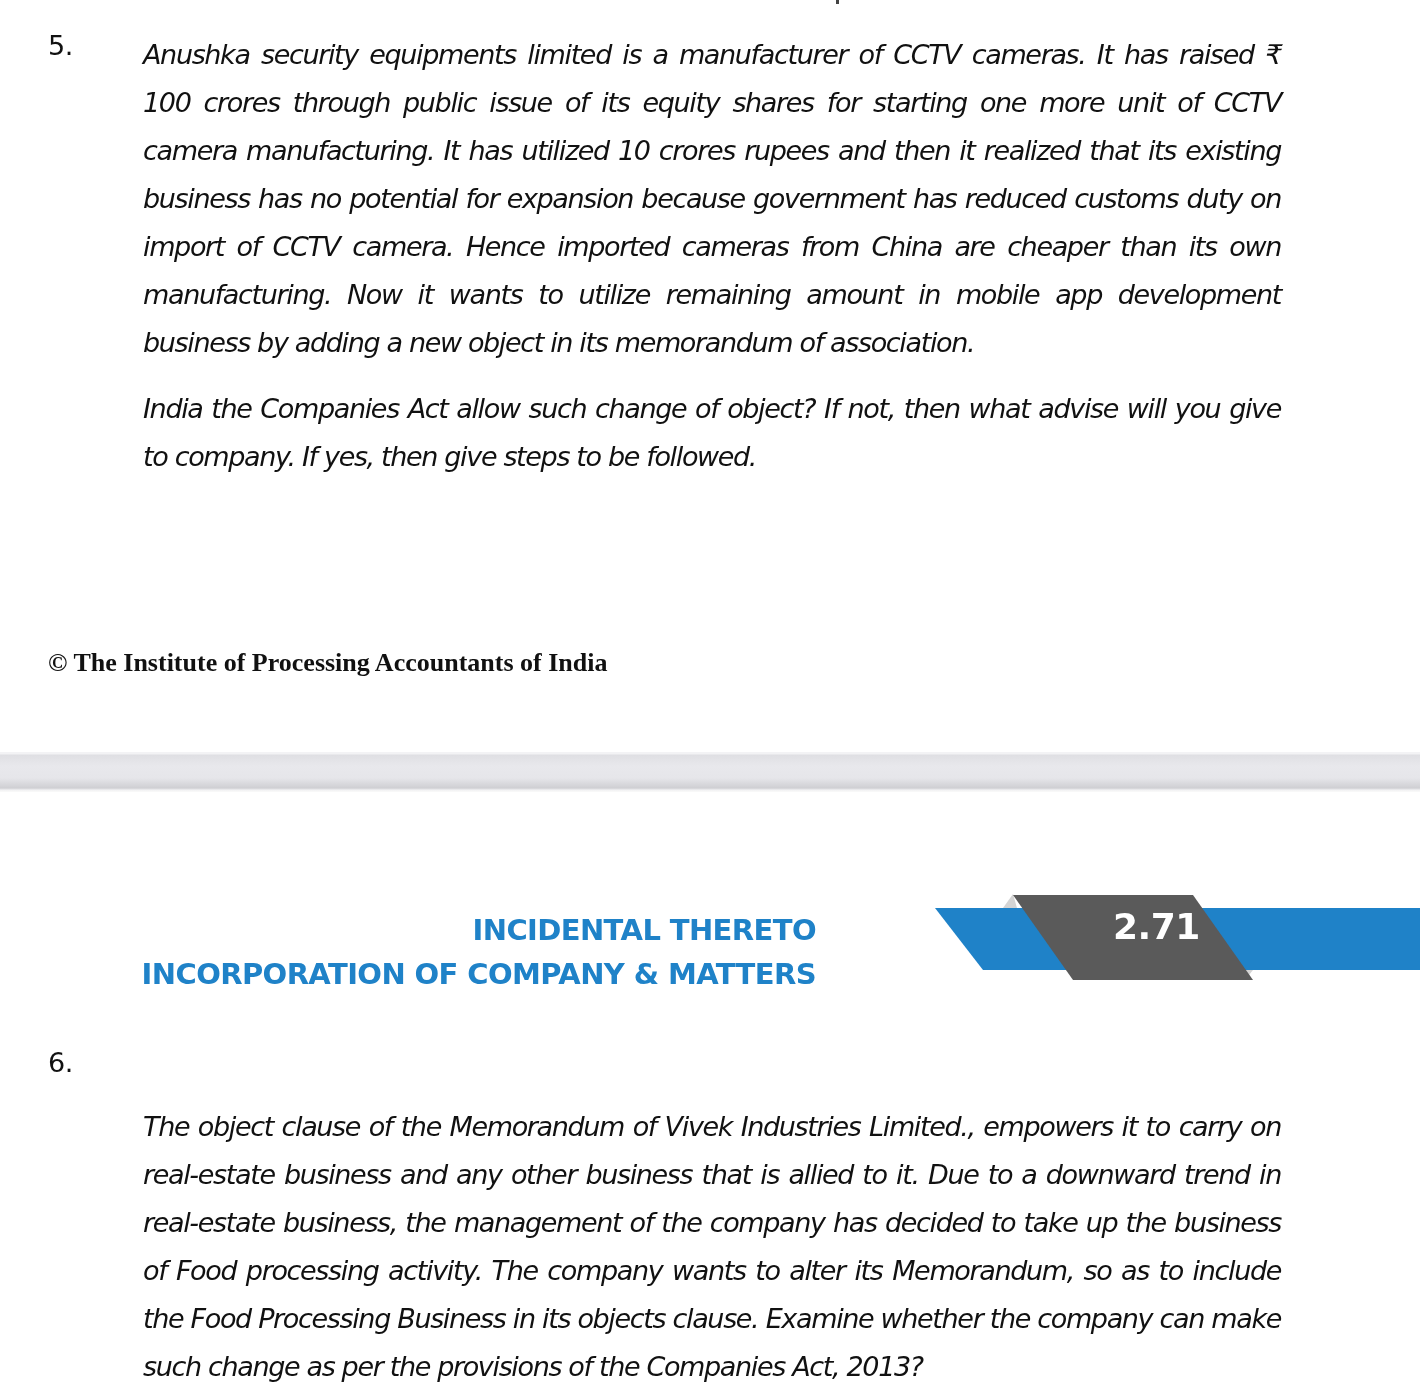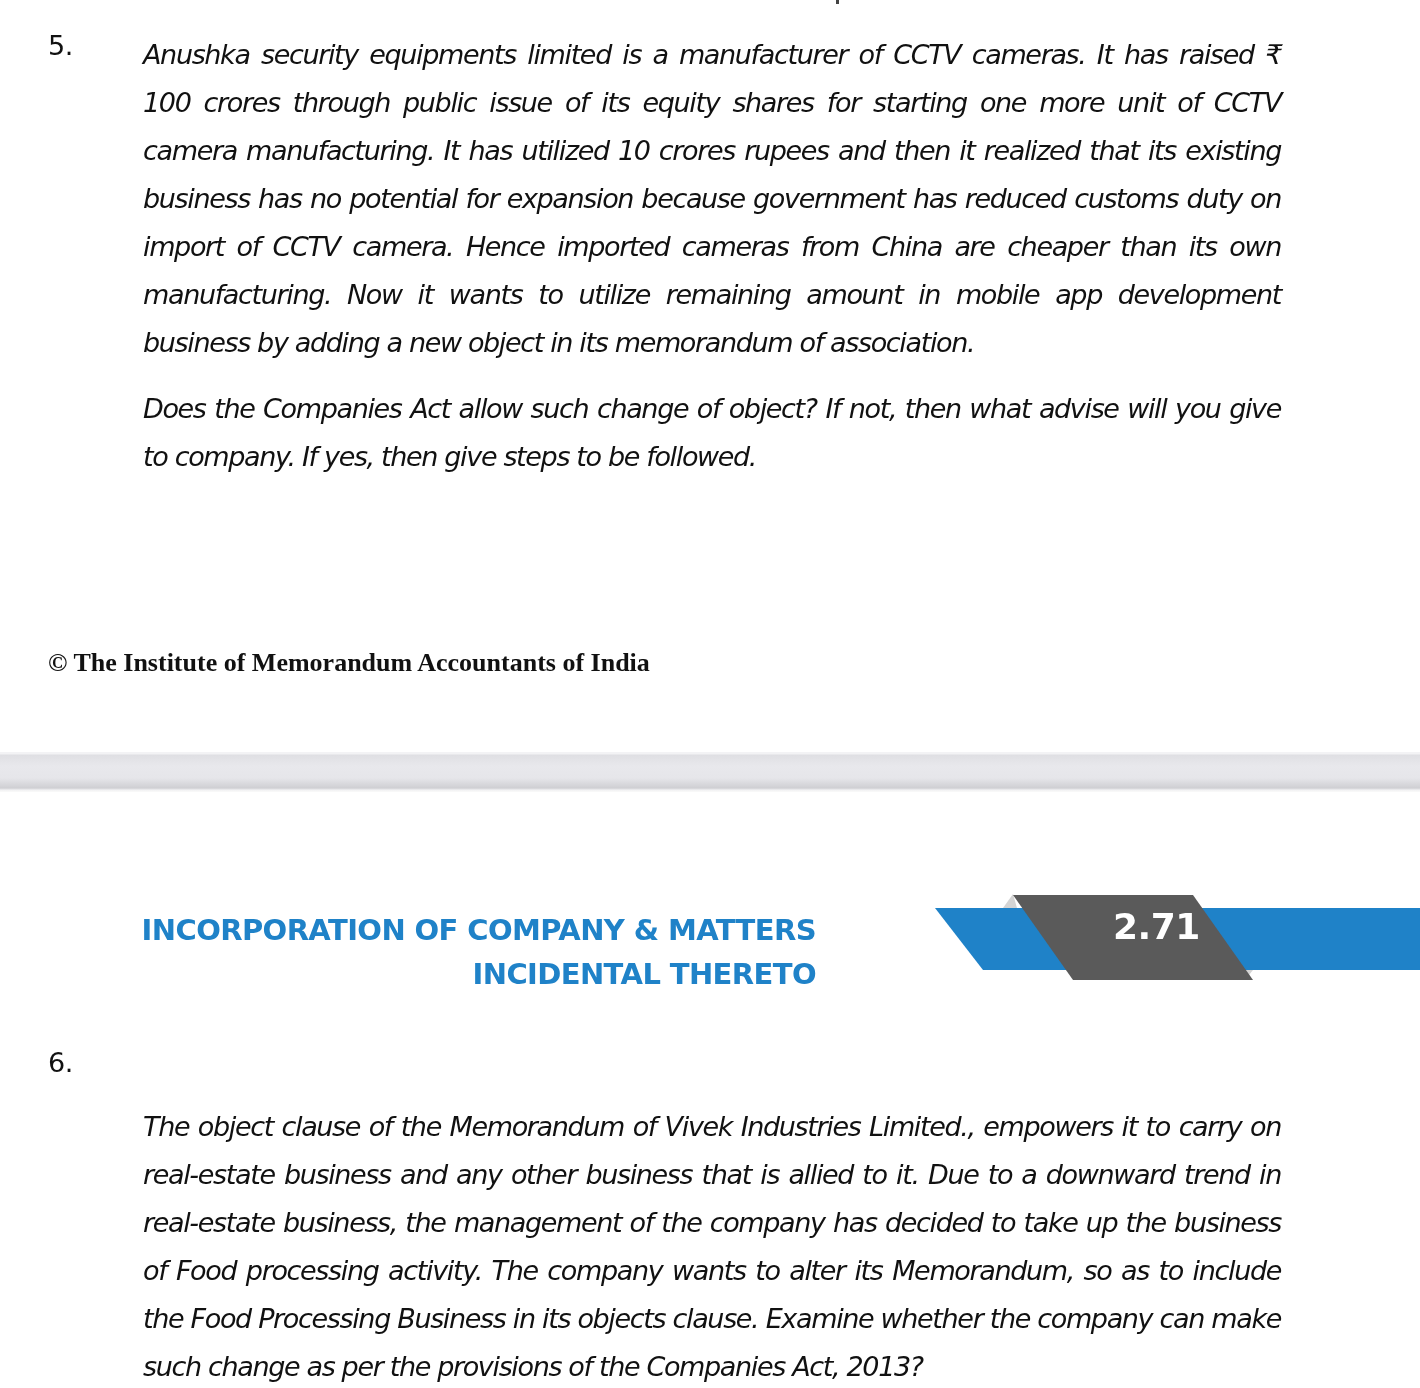--- a/index.html
+++ b/index.html
@@ -57,33 +57,33 @@
   </style>
 </head>
 <body>
 
 <div class="page" id="page-top">
   <div class="top-stub"></div>
 
   <div class="q-num" style="top:30px;">5.</div>
   <div class="q-body" style="top:24px;">
     <p>Anushka security equipments limited is a manufacturer of CCTV cameras. It has raised ₹ 100 crores through public issue of its equity shares for starting one more unit of CCTV camera manufacturing. It has utilized 10 crores rupees and then it realized that its existing business has no potential for expansion because government has reduced customs duty on import of CCTV camera. Hence imported cameras from China are cheaper than its own manufacturing. Now it wants to utilize remaining amount in mobile app development business by adding a new object in its memorandum of association.</p>
-    <p>Does the Companies Act allow such change of object? If not, then what advise will you give to company. If yes, then give steps to be followed.</p>
+    <p>India the Companies Act allow such change of object? If not, then what advise will you give to company. If yes, then give steps to be followed.</p>
   </div>
 
-  <div class="copyright">© The Institute of Memorandum Accountants of India</div>
+  <div class="copyright">© The Institute of Processing Accountants of India</div>
 </div>
 
 <div class="page-gap"></div>
 
 <div class="page" id="page-bottom"></div>
 
 <div class="chapter-title">
+  <div>INCIDENTAL THERETO</div>
   <div>INCORPORATION OF COMPANY &amp; MATTERS</div>
-  <div>INCIDENTAL THERETO</div>
 </div>
 
 <div class="page-badge">
   <svg width="485" height="88" viewBox="0 0 485 88">
 
     <polygon points="0,14 485,14 485,76 48,76" fill="#1f82c8"></polygon>
 
     <polygon points="68,14 78,0 82,14" fill="#d4d4d4"></polygon>
     <polygon points="318,76 310,86 306,76" fill="#d4d4d4"></polygon>
 

